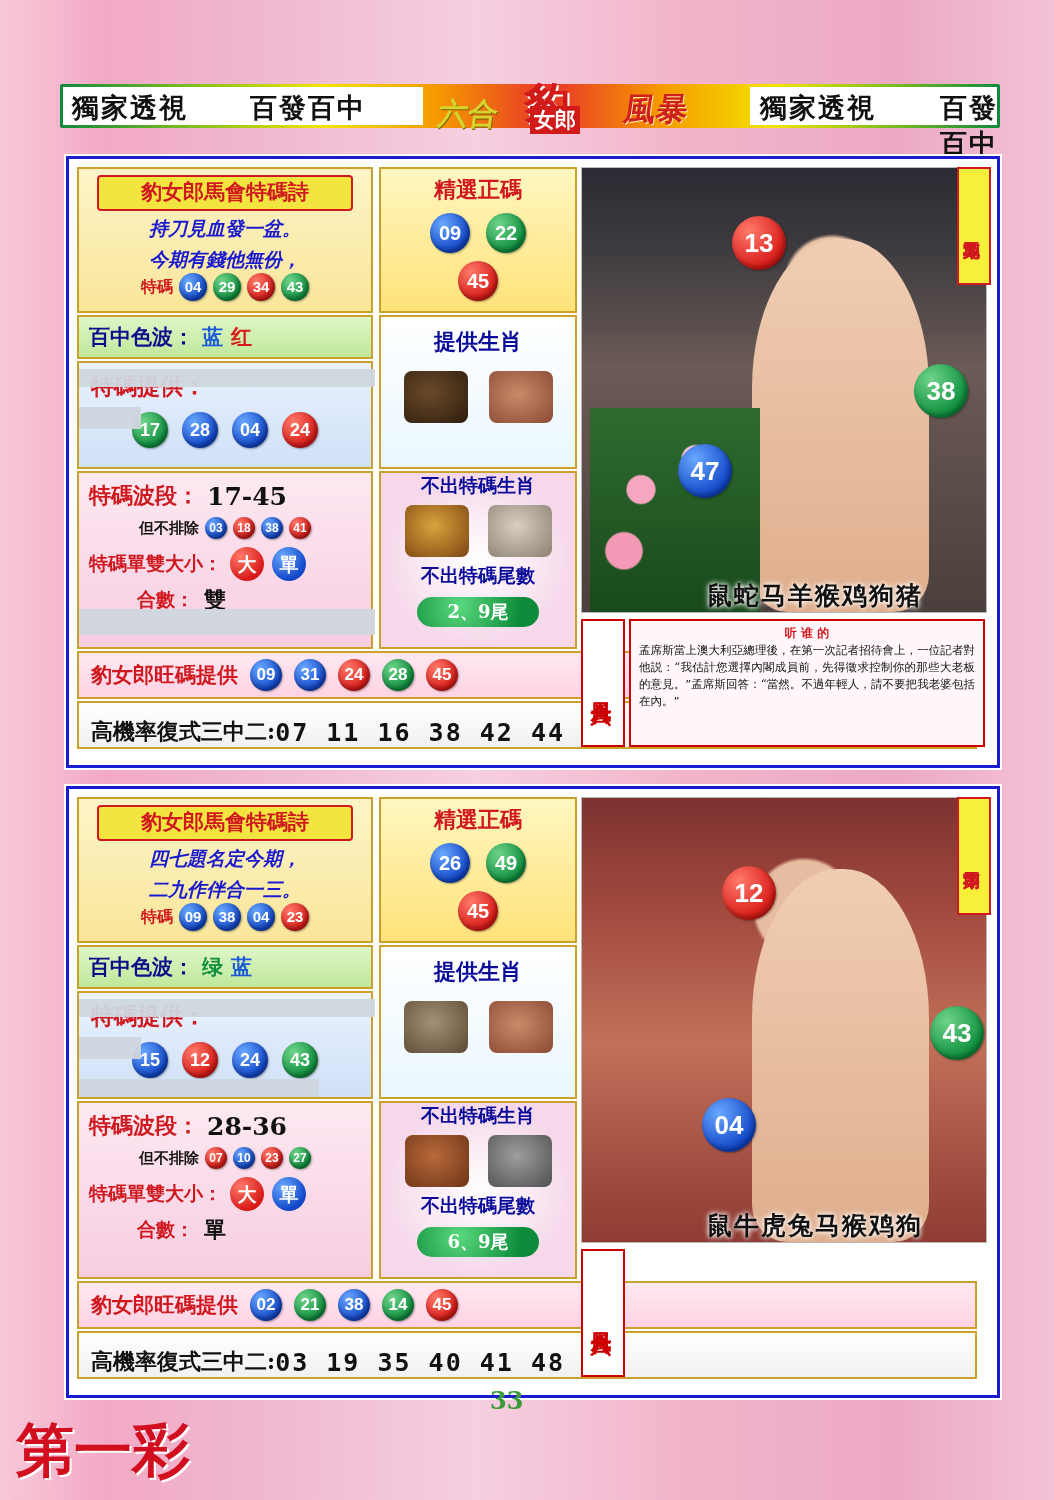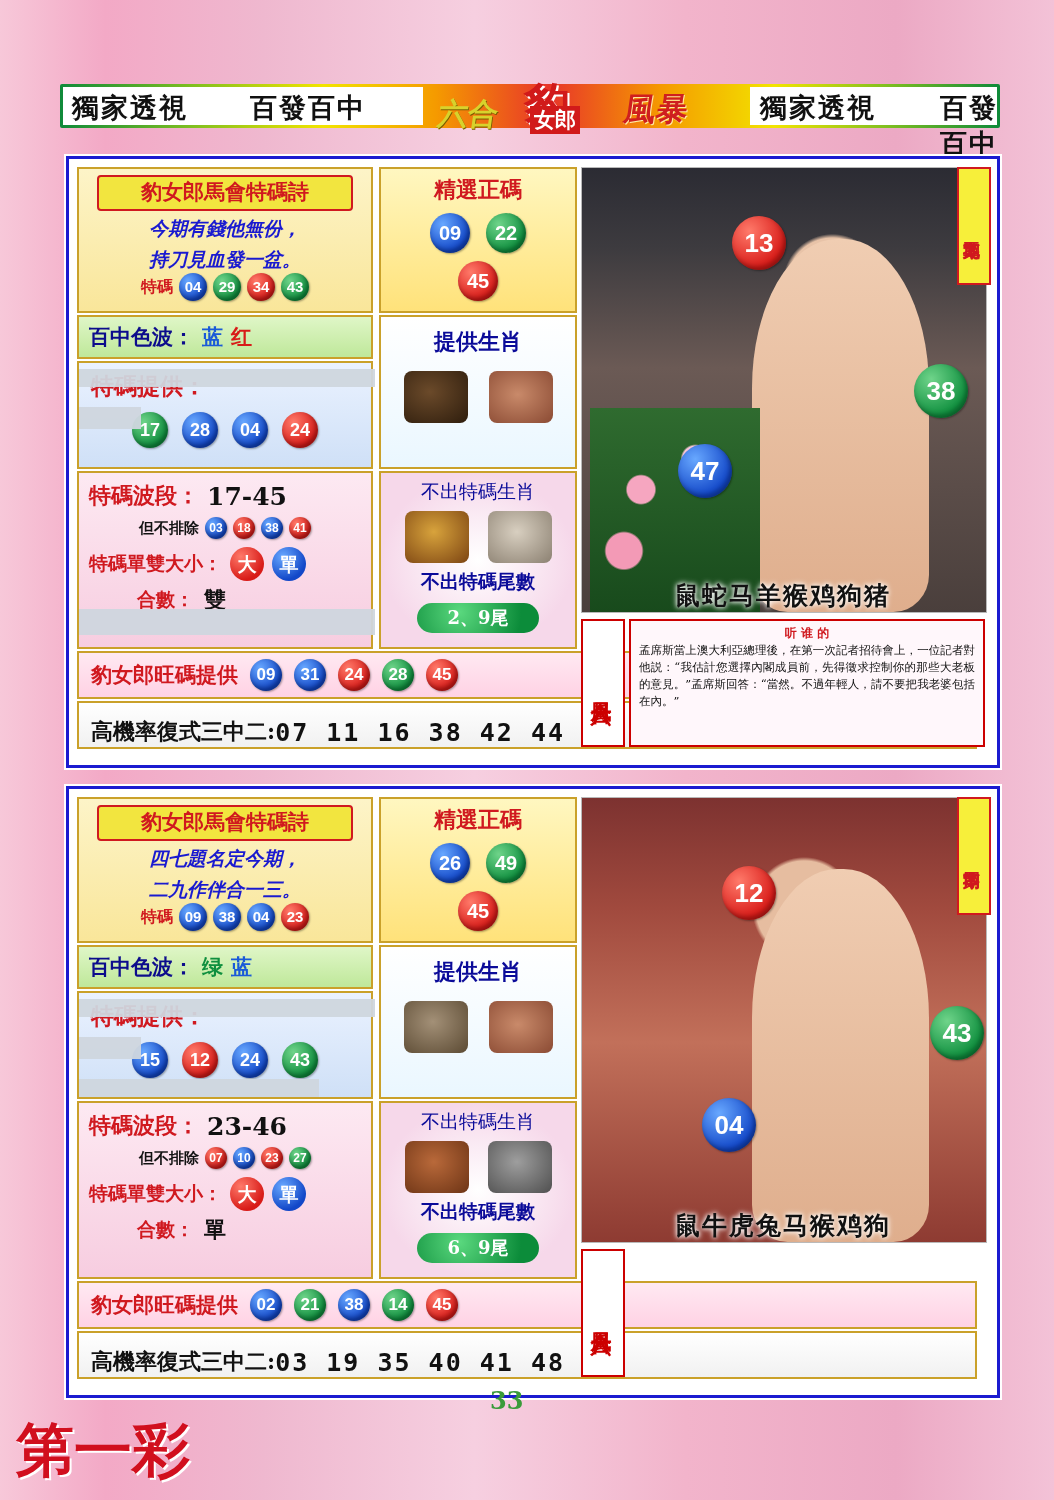--- a/index.html
+++ b/index.html
@@ -115,21 +115,21 @@
   .a-snake{background:radial-gradient(ellipse at 40% 40%,#6b4a2a,#2e1d0d);}
   .a-pig{background:radial-gradient(ellipse at 45% 45%,#c98a6a,#8a4a33);}
   .a-rooster{background:radial-gradient(ellipse at 45% 40%,#d8a33c,#7c4412);}
   .a-rabbit{background:radial-gradient(ellipse at 45% 40%,#d8cfc0,#8b8071);}
   .a-dog{background:radial-gradient(ellipse at 45% 40%,#a39077,#5b4a33);}
   .a-ox{background:radial-gradient(ellipse at 45% 40%,#b9693a,#6d3415);}
   .a-rat{background:radial-gradient(ellipse at 45% 40%,#9e9e9e,#4f4f4f);}
 
   .nozodiac{position:absolute;left:310px;top:312px;width:198px;height:178px;
      background:radial-gradient(ellipse at 50% 50%,#ffffff, #f6d8ea 70%);border:2px solid #caa12a;box-sizing:border-box;text-align:center;}
-  .nozodiac .t{font-size:19px;font-weight:normal;color:#0b0b99;font-family:"DejaVu Serif", serif;margin-top:6px;}
+  .nozodiac .t{font-size:19px;font-weight:bold;color:#0b0b99;font-family:"DejaVu Serif", serif;}
   .nozodiac .imgs{display:flex;justify-content:space-around;align-items:center;margin-top:6px;padding:0 14px;}
   .nozodiac .t2{font-size:19px;font-weight:bold;color:#0b0b99;font-family:"DejaVu Serif", serif;margin-top:6px;}
   .tailpill{margin:8px auto 0;width:122px;height:30px;line-height:30px;border-radius:16px;
      background:radial-gradient(circle at 35% 30%,#5ad87e,#0c8c3a 75%);color:#fff;font-size:18px;font-weight:bold;
      font-family:"DejaVu Serif", serif;}
 
   
   .photo{position:absolute;left:512px;top:8px;width:404px;height:444px;overflow:hidden;border:1px solid #b9b9b9;}
   .photo1{background:
      radial-gradient(circle at 62% 26%, #e8c3a8 0 11%, rgba(232,195,168,0) 12%),
@@ -140,21 +140,21 @@
   .p-figure{position:absolute;left:42%;top:16%;width:44%;height:84%;
      background:linear-gradient(180deg,#f0cdb2,#dfae8d);border-radius:48% 48% 20% 20%/40% 40% 10% 10%;}
   .p-flowers{position:absolute;left:2%;bottom:0;width:42%;height:46%;
      background:radial-gradient(circle at 30% 40%,#f6a6c0 0 8%,rgba(0,0,0,0) 9%),
                 radial-gradient(circle at 62% 25%,#f9c6d8 0 7%,rgba(0,0,0,0) 8%),
                 radial-gradient(circle at 20% 70%,#f39ab6 0 9%,rgba(0,0,0,0) 10%),
                 linear-gradient(180deg,#2f6b2f,#184a1c);}
   .p-ball{position:absolute;}
   .zodiac-strip{position:absolute;left:512px;top:420px;width:404px;height:34px;
      text-align:center;font-size:25px;font-weight:bold;color:#111;font-family:"DejaVu Serif", serif;
-     letter-spacing:2px;text-shadow:0 0 4px #ffffff,0 0 6px #ffffff;}
+     letter-spacing:2px;text-shadow:0 0 4px #ffffff,0 0 6px #ffffff;padding-left:32px;}
 
   .issue{position:absolute;right:6px;top:8px;width:34px;height:118px;background:#f7ef3a;border:2px solid #d0191f;
      writing-mode:vertical-rl;text-align:center;font-size:17px;font-weight:bold;color:#d0191f;
      font-family:"DejaVu Serif", serif;line-height:34px;box-sizing:border-box;padding-top:4px;}
 
   .fy{position:absolute;left:512px;top:460px;width:44px;height:128px;background:#ffffff;border:2px solid #c00;
      box-sizing:border-box;writing-mode:vertical-rl;text-align:center;font-size:21px;font-weight:bold;color:#c00;
      font-family:"DejaVu Serif", serif;line-height:44px;padding-top:6px;}
   .story{position:absolute;left:560px;top:460px;width:356px;height:128px;background:#fff7fb;border:2px solid #c00;
      box-sizing:border-box;padding:4px 8px;}
@@ -188,22 +188,22 @@
       <span class="big">豹</span>
       <span class="sub">女郎</span>
       <span class="cn2">風暴</span>
     </div>
   </div>
 
   <div class="panel panel1">
 
     <div class="poem">
       <div class="poem-title">豹女郎馬會特碼詩</div>
+      <div class="poem-line">持刀見血發一盆。</div>
       <div class="poem-line">今期有錢他無份，</div>
-      <div class="poem-line">持刀見血發一盆。</div>
       <div class="poem-nums">
         <span class="lbl">特碼</span>
         <span class="ball b26 blue">04</span>
         <span class="ball b26 green">29</span>
         <span class="ball b26 red">34</span>
         <span class="ball b26 green">43</span>
       </div>
     </div>
 
     <div class="wave">
@@ -339,21 +339,21 @@
         <span class="ball b34 green">43</span>
       </div>
       <div class="mask" style="left:0;top:6px;width:296px;height:18px;"></div>
       <div class="mask" style="left:0;top:44px;width:62px;height:22px;"></div>
       <div class="mask" style="left:0;top:86px;width:240px;height:18px;"></div>
     </div>
 
     <div class="band">
       <div class="r1">
         <span class="lb">特碼波段：</span>
-        <span class="val">23-46</span>
+        <span class="val">28-36</span>
       </div>
       <div class="r2">
         <span class="lb">但不排除</span>
         <span class="ball b18 red">07</span>
         <span class="ball b18 blue">10</span>
         <span class="ball b18 red">23</span>
         <span class="ball b18 green">27</span>
       </div>
       <div class="r3">
         <span class="lb">特碼單雙大小：</span>

